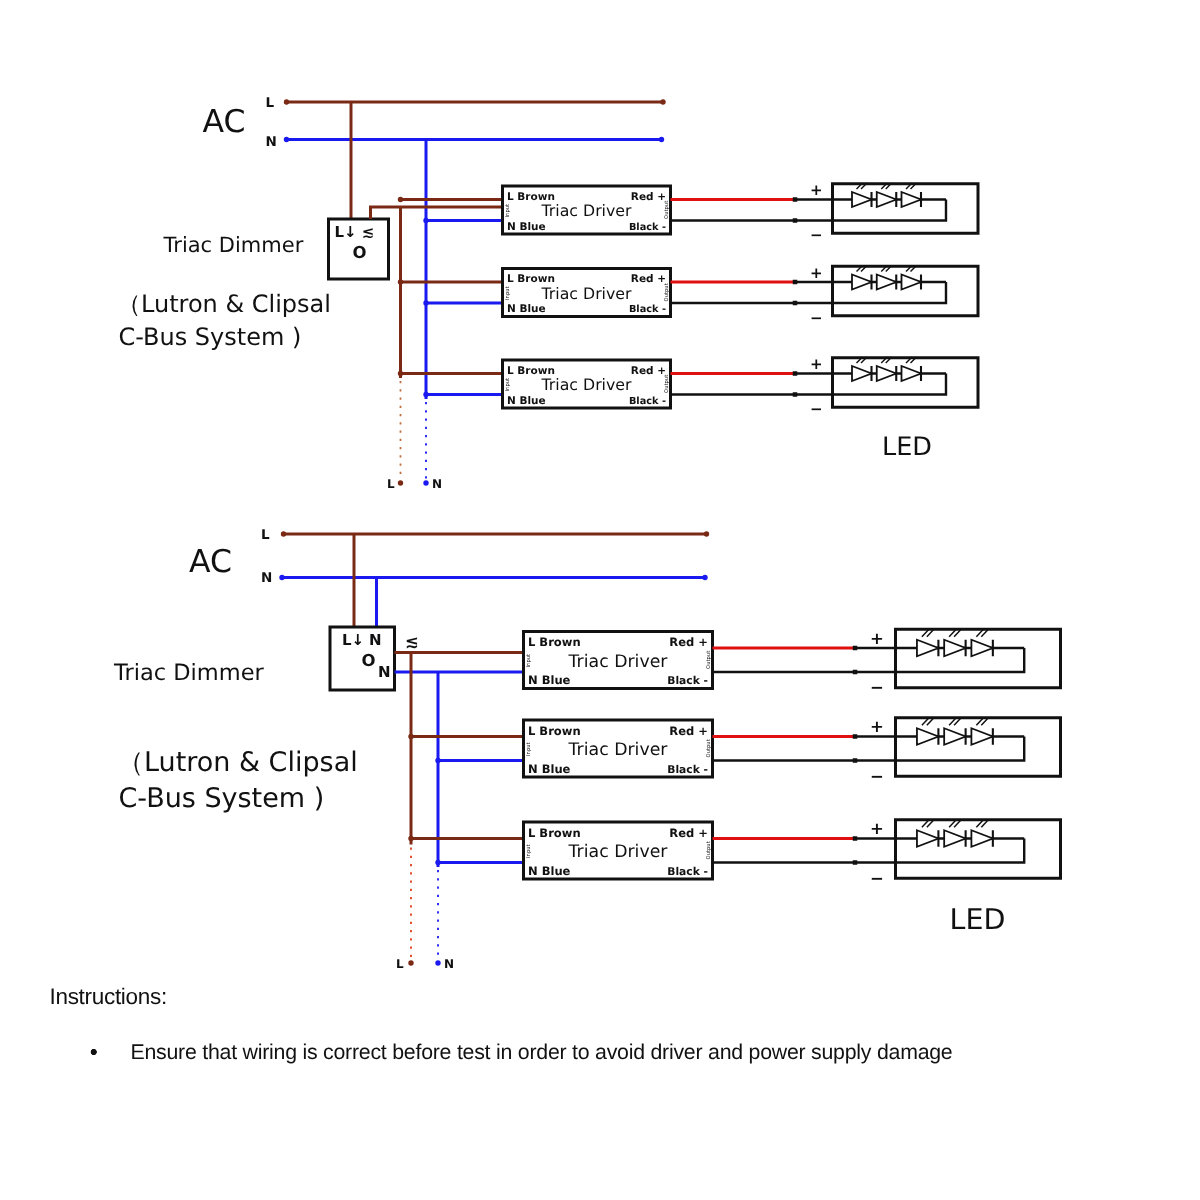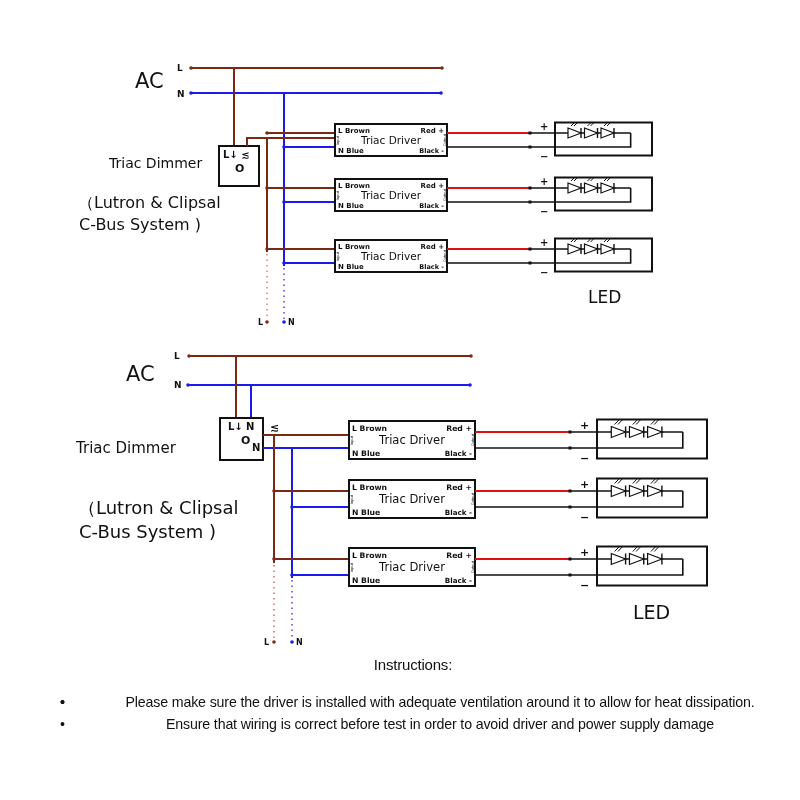--- a/index.html
+++ b/index.html
@@ -1,19 +1,19 @@
 <!DOCTYPE html>
 <html><head>
 <meta charset="utf-8">
 <style>
   html, body { margin: 0; padding: 0; background: #ffffff; }
   body { width: 800px; height: 800px; position: relative; overflow: hidden; font-family: "DejaVu Sans", sans-serif; }
   #diagram { position: absolute; left: 0; top: 0; width: 800px; height: 660px; }
   .lbl { font-family: "DejaVu Sans", sans-serif; fill: #111; }
-  .instr { position: absolute; left: 33px; top: 656px; width: 760px; font-family: "Liberation Sans", sans-serif; color: #111; text-align: center; }
+  .instr { position: absolute; left: 33px; top: 656px; width: 760px; font-family: "Liberation Sans", sans-serif; color: #111; }
   .instr-title { font-size: 15px; margin: 0 0 18px 0; letter-spacing: -0.2px; }
   .instr ul { list-style: none; margin: 0; padding: 0; }
   .instr li { position: relative; font-size: 14.2px; line-height: 22px; padding-left: 54px; letter-spacing: -0.15px; white-space: nowrap; }
   .instr li .bullet { position: absolute; left: 27px; top: 0; }
 </style>
 </head>
 <body>
 
 <svg id="diagram" width="800" height="660" viewBox="0 0 800 660" xmlns="http://www.w3.org/2000/svg">
 
@@ -336,16 +336,16 @@
         </g>
       </g>
     <text class="lbl" x="633" y="619" font-size="19">LED</text>
   </g>
 </svg>
 
 <div class="instr">
   <div class="instr-title">Instructions:</div>
   <ul>
     <li><span class="bullet">•</span></li>
-    <li><span class="bullet">•</span><span>Please make sure the driver is installed with adequate ventilation around it to allow for heat dissipation.</span></li>
+    <li><span class="bullet">•</span></li>
     <li><span class="bullet">•</span><span>Ensure that wiring is correct before test in order to avoid driver and power supply damage</span></li>
   </ul>
 </div>
 
 </body></html>

